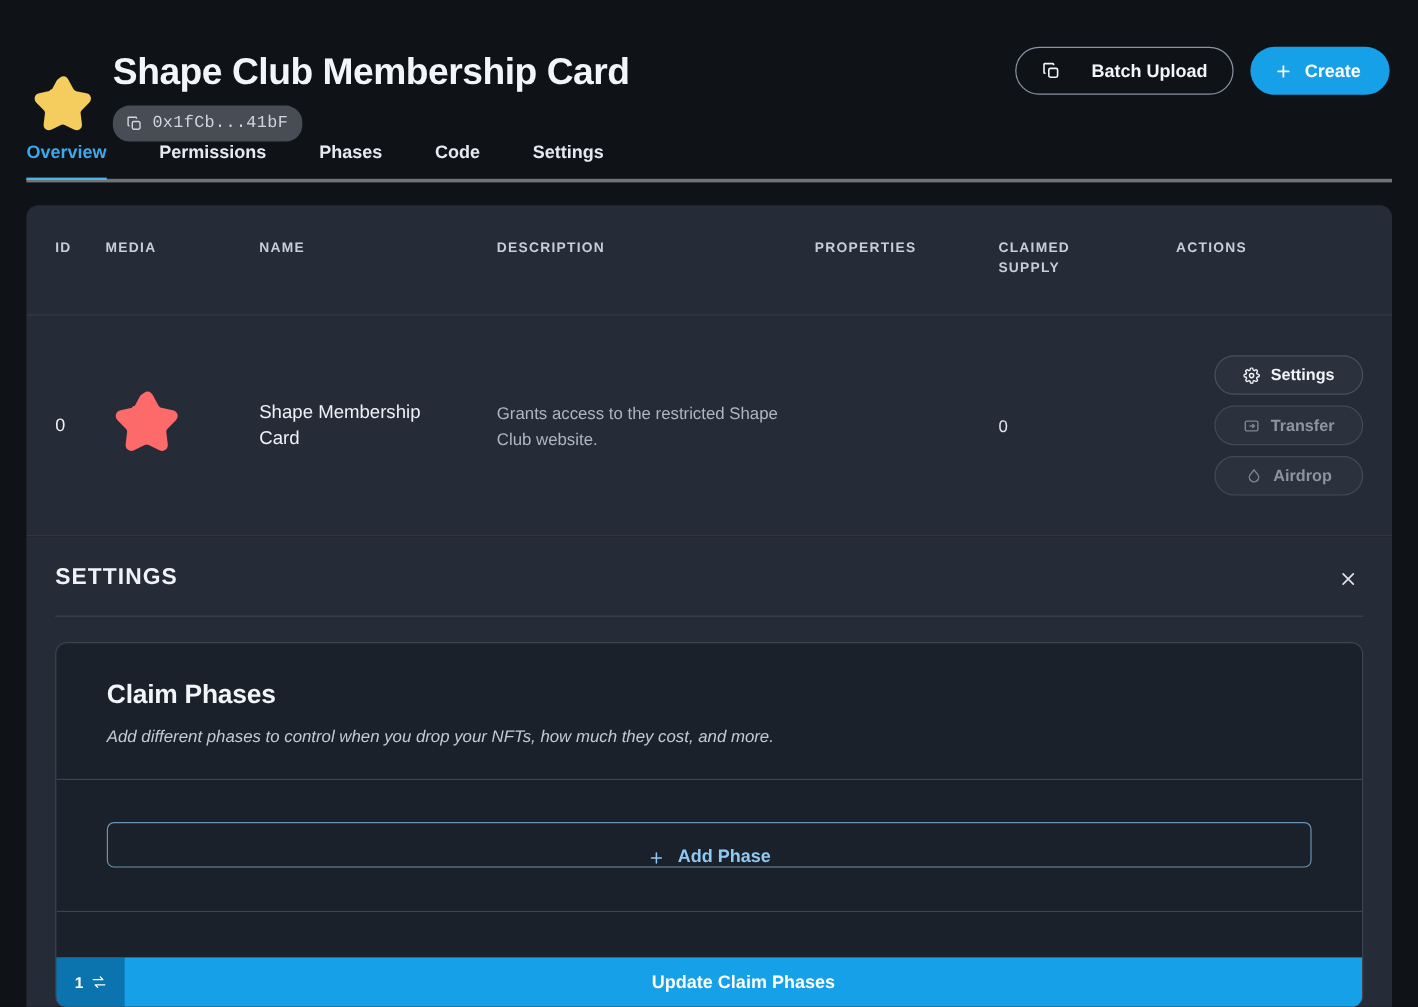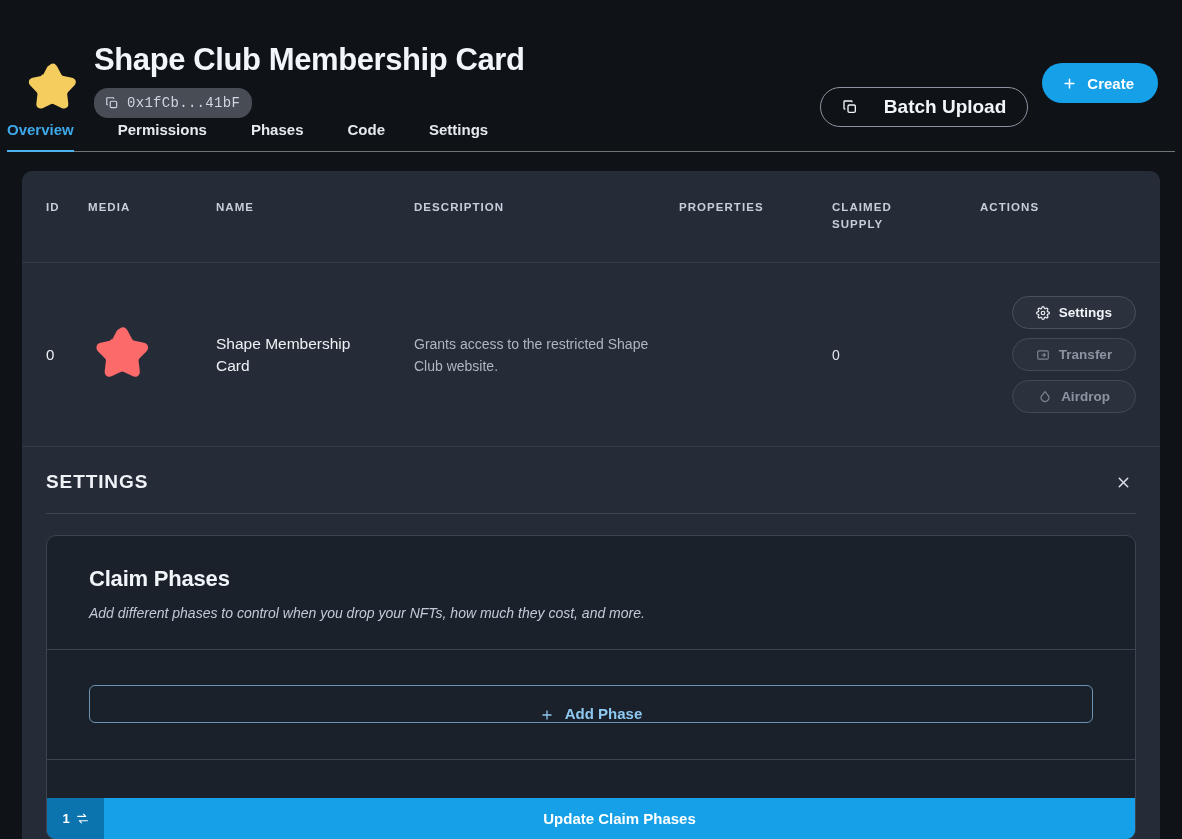--- a/index.html
+++ b/index.html
@@ -59,51 +59,50 @@
     gap: 14px;
   }
   .btn-outline {
     display: inline-flex; align-items: center; gap: 26px;
     height: 40px;
     padding: 0 21px;
     border: 1px solid #8b93a1;
     border-radius: 20px;
     background: transparent;
     color: #f2f5f9;
-    font-size: 19px;
+    font-size: 15px;
     font-weight: bold;
     font-family: "Liberation Sans", sans-serif;
     cursor: pointer;
     white-space: nowrap;
-    margin-top: 48px;
   }
   .btn-primary {
     display: inline-flex; align-items: center; gap: 10px;
     height: 40px;
     padding: 0 24px 0 20px;
     border: none;
     border-radius: 20px;
     background: #15a0e8;
     color: #ffffff;
     font-size: 15px;
     font-weight: bold;
     font-family: "Liberation Sans", sans-serif;
     cursor: pointer;
     white-space: nowrap;
   }
 
   
   .tabs {
     position: relative;
-    margin: 0 7px;
+    margin: 0 22px;
     height: 34px;
     display: flex;
     align-items: flex-end;
     gap: 0;
-    border-bottom: 1px solid #737373;
+    border-bottom: 3px solid #737373;
   }
   .tab {
     font-size: 15px;
     font-weight: bold;
     color: #e6eaf0;
     padding: 0 22px 11px 22px;
     cursor: pointer;
     background: none; border: none;
     font-family: "Liberation Sans", sans-serif;
     position: relative;

